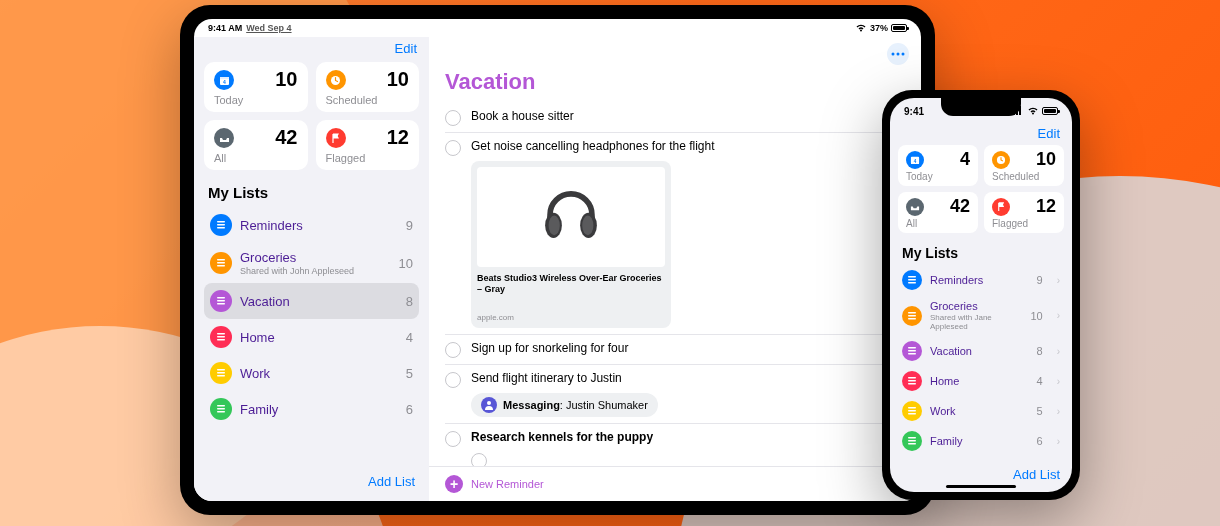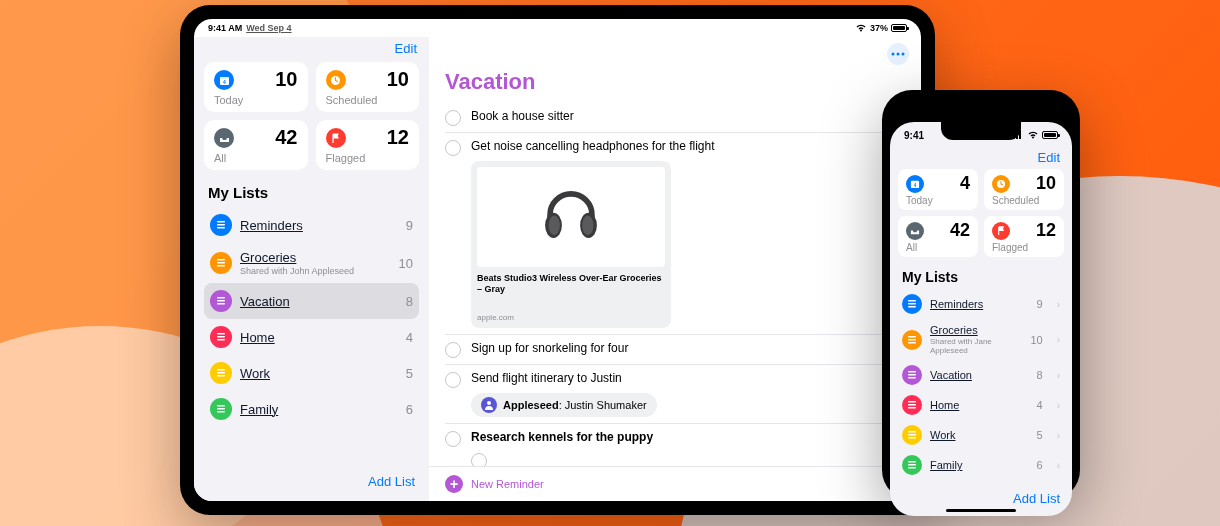--- a/index.html
+++ b/index.html
@@ -39,21 +39,21 @@
 .ic-sched { background: #ff9500; }
 .ic-all { background: #5b6770; }
 .ic-flag { background: #ff3b30; }
 
 .section-title { font-size: 15px; font-weight: 700; padding: 14px 14px 6px; color: #000; }
 
 .lists { display: flex; flex-direction: column; padding: 0 10px; }
 .list-row { display: flex; align-items: center; padding: 7px 6px; border-radius: 8px; cursor: pointer; gap: 8px; }
 .list-row.selected { background: #dcdce1; }
 .list-icon { width: 22px; height: 22px; border-radius: 50%; display: flex; align-items: center; justify-content: center; color: #fff; font-size: 11px; flex-shrink: 0; }
-.list-name { font-size: 13px; color: #0f172a; text-decoration: underline; }
+.list-name { font-size: 13px; color: #4c1d95; }
 .list-sub { font-size: 9px; color: #8e8e93; margin-top: 1px; }
 .list-text { display: flex; flex-direction: column; }
 .list-count { margin-left: auto; font-size: 13px; color: #8e8e93; }
 .list-chev { color: #c7c7cc; font-size: 11px; margin-left: 6px; }
 
 .sidebar-bottom { margin-top: auto; display: flex; padding: 6px 14px; }
 .add-list { margin-left: auto; color: #007aff; font-size: 13px; cursor: pointer; }
 
 
 .main { flex: 1; background: #fff; display: flex; flex-direction: column; min-width: 0; }
@@ -81,21 +81,21 @@
 .preview-sub { font-size: 8px; color: #8e8e93; margin-top: 18px; }
 
 .sub-reminder { display: flex; align-items: center; gap: 10px; padding: 5px 0 5px 26px; }
 
 .new-reminder { display: flex; align-items: center; gap: 8px; padding: 8px 16px; border-top: 0.5px solid #e5e5ea; cursor: pointer; }
 .new-plus { width: 18px; height: 18px; border-radius: 50%; background: #b457d6; color: #fff; display: flex; align-items: center; justify-content: center; font-size: 14px; font-weight: 700; }
 .new-text { color: #b457d6; font-size: 11px; }
 
 
 .iphone { position: absolute; right: 140px; top: 90px; width: 198px; height: 410px; background: #000; border-radius: 30px; padding: 8px; box-shadow: 0 20px 60px rgba(0,0,0,0.35); }
-.iphone-screen { width: 100%; height: 100%; background: #f2f2f7; border-radius: 24px; overflow: hidden; display: flex; flex-direction: column; position: relative; margin-top: 24px; }
+.iphone-screen { width: 100%; height: 100%; background: #f2f2f7; border-radius: 24px; overflow: hidden; display: flex; flex-direction: column; position: relative; }
 .notch { position: absolute; top: 0; left: 50%; transform: translateX(-50%); width: 80px; height: 18px; background: #000; border-radius: 0 0 12px 12px; z-index: 10; }
 
 .iphone-status { height: 26px; display: flex; align-items: center; padding: 0 14px; font-size: 10px; font-weight: 600; color: #000; }
 .iphone-status .right { margin-left: auto; display: flex; gap: 3px; align-items: center; }
 
 .iphone-body { flex: 1; display: flex; flex-direction: column; overflow: hidden; }
 .iphone-top { display: flex; padding: 2px 12px 4px; }
 
 .iphone .smart-grid { gap: 6px; padding: 0 8px; }
 .iphone .smart-card { padding: 6px 8px 4px; border-radius: 8px; }
@@ -333,21 +333,21 @@
     <div class="reminder-circle"></div>
     <div class="reminder-title ">Send flight itinerary to Justin</div>
   </div>
               <div class="reminder-body"><div class="pill">
       <div class="pill-icon" style="background:#5856d6">
         <svg width="12" height="12" viewBox="0 0 12 12">
                       <circle cx="6" cy="4" r="2" fill="#fff"></circle>
                       <path d="M2 11a4 4 0 018 0z" fill="#fff"></path>
                     </svg>
       </div>
-      <span><b>Appleseed</b>: Justin Shumaker</span>
+      <span><b>Messaging</b>: Justin Shumaker</span>
                 </div></div>
             </div>
             <div class="reminder">
               <div class="reminder-head">
     <div class="reminder-circle"></div>
     <div class="reminder-title bold">Research kennels for the puppy</div>
   </div>
               <div class="sub-reminder">
       <div class="reminder-circle"></div>
       </div>

